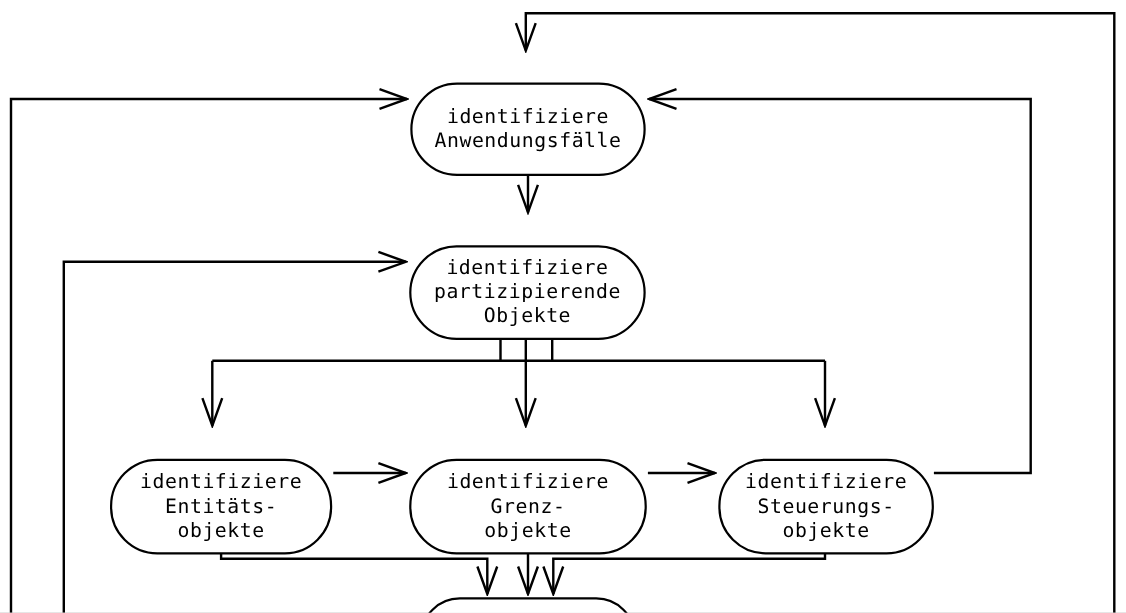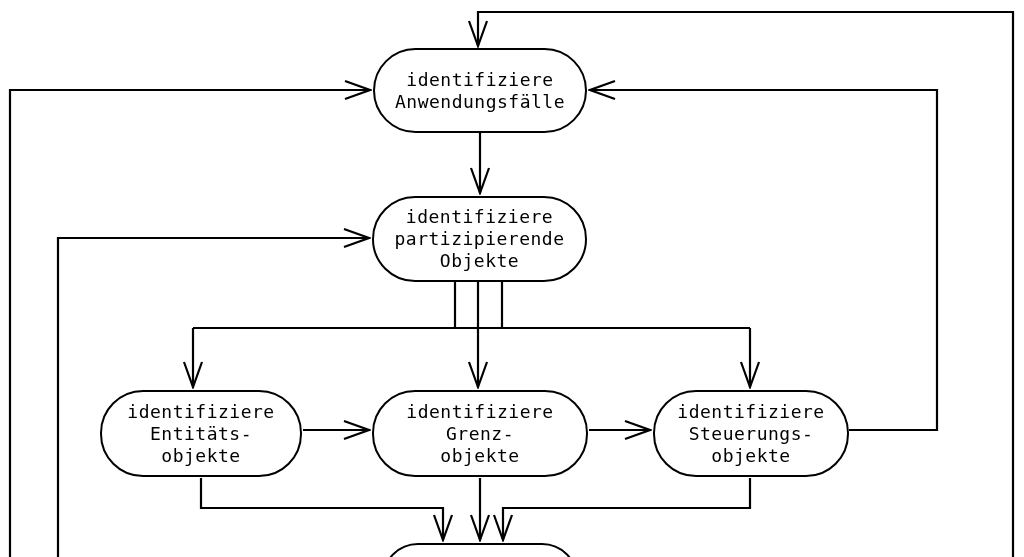--- a/index.html
+++ b/index.html
@@ -31,21 +31,21 @@
     align-items: center;
     justify-content: center;
     text-align: center;
     white-space: pre-line;
     font-family: "DejaVu Sans Mono", monospace;
     font-size: 18px;
     line-height: 22px;
     letter-spacing: 0.5px;
     color: var(--line);
   }
-  .stadium { border-radius: 43px; }
+  .stadium { border-radius: 43px; margin-top: 27px; }
   #node-anwendungsfaelle { left: 373px; top: 48px;  width: 214px; height: 85px; }
   #node-partizipierende  { left: 372px; top: 196px; width: 215px; height: 86px; }
   #node-entitaets        { left: 100px; top: 390px; width: 202px; height: 87px; }
   #node-grenz            { left: 372px; top: 390px; width: 216px; height: 87px; }
   #node-steuerungs       { left: 653px; top: 390px; width: 196px; height: 87px; }
   #node-bottom-partial   { left: 382px; top: 543px; width: 196px; height: 86px; border-radius: 36px; }
 </style>
 </head>
 <body>
 

